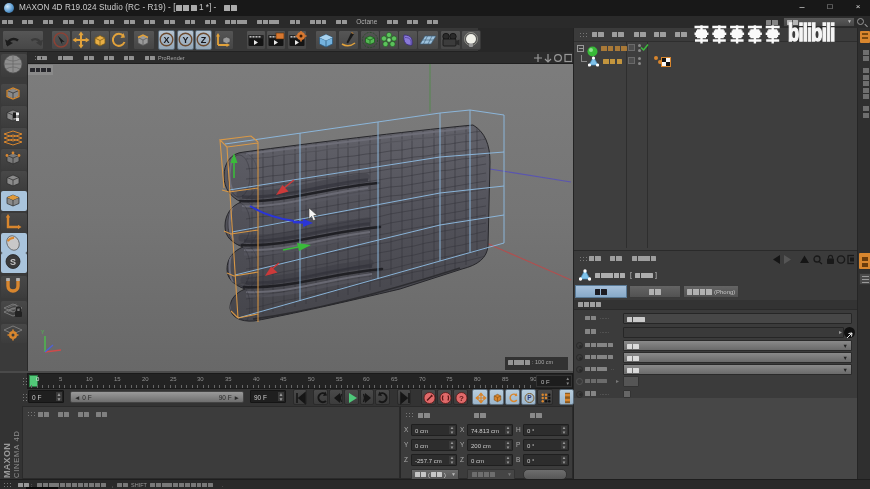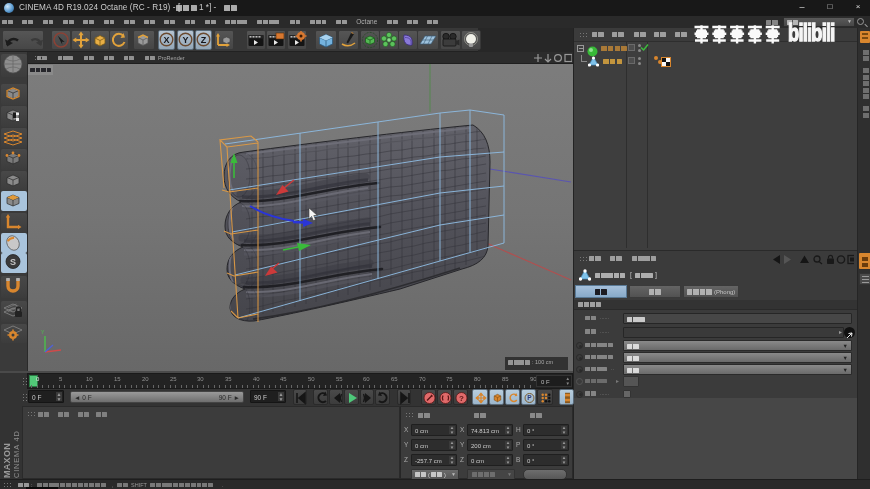--- a/index.html
+++ b/index.html
@@ -4,21 +4,21 @@
 html,body{width:870px;height:489px;overflow:hidden;background:#2a2a2a;}
 .abs{position:absolute;}
 .ck{display:block;border-radius:0.5px;}
 .grip{background-image:radial-gradient(circle,#777 0.7px,transparent 0.8px);background-size:3px 3px;}
 .tbtn{position:absolute;top:2px;width:20px;height:20px;background:linear-gradient(#555,#464646);border-radius:2px;border:1px solid #383838;}
 .fld{position:absolute;background:#1f1f1f;border:1px solid #151515;border-radius:1px;color:#ccc;font-size:6.5px;line-height:11px;padding-left:3px;}
 .spin{position:absolute;right:1px;top:1px;bottom:1px;width:6px;background:#3a3a3a;color:#999;font-size:5px;line-height:9px;text-align:center;}
 </style></head><body>
 <div class="abs" style="left:0;top:0;width:870px;height:16px;background:#181818;">
     <div class="abs" style="left:4px;top:3px;width:10px;height:10px;border-radius:50%;background:radial-gradient(circle at 35% 35%,#cfe6f7,#5b9bd0 55%,#1d4d7a);"></div>
-    <div class="abs" style="left:19px;top:3px;color:#cccccc;font-size:8.2px;letter-spacing:0.1px;">CINEMA 4D R19.024 Octane (RC - R19) - [</div>
+    <div class="abs" style="left:19px;top:3px;color:#cccccc;font-size:8.2px;letter-spacing:0.1px;">MAXON 4D R19.024 Studio (RC - R19) - [</div>
     <div class="abs" style="left:176px;top:5px;">
       <span class="ck" style="width:20.7px;height:6.2px;background:repeating-linear-gradient(90deg,#ccc 0 6.16px,transparent 6.16px 7.28px);opacity:0.82;"></span>
     </div>
     <div class="abs" style="left:199px;top:3px;color:#cccccc;font-size:8.2px;"> 1 *] - </div>
     <div class="abs" style="left:224px;top:5px;">
       <span class="ck" style="width:13.4px;height:6.2px;background:repeating-linear-gradient(90deg,#ccc 0 6.16px,transparent 6.16px 7.28px);opacity:0.82;"></span>
     </div>
     <div class="abs" style="left:794px;top:0px;color:#dddddd;font-size:9px;width:16px;text-align:center;line-height:14px;">–</div>
     <div class="abs" style="left:822px;top:0px;color:#dddddd;font-size:8px;width:16px;text-align:center;line-height:14px;">□</div>
     <div class="abs" style="left:850px;top:0px;color:#dddddd;font-size:8px;width:16px;text-align:center;line-height:14px;">×</div>

